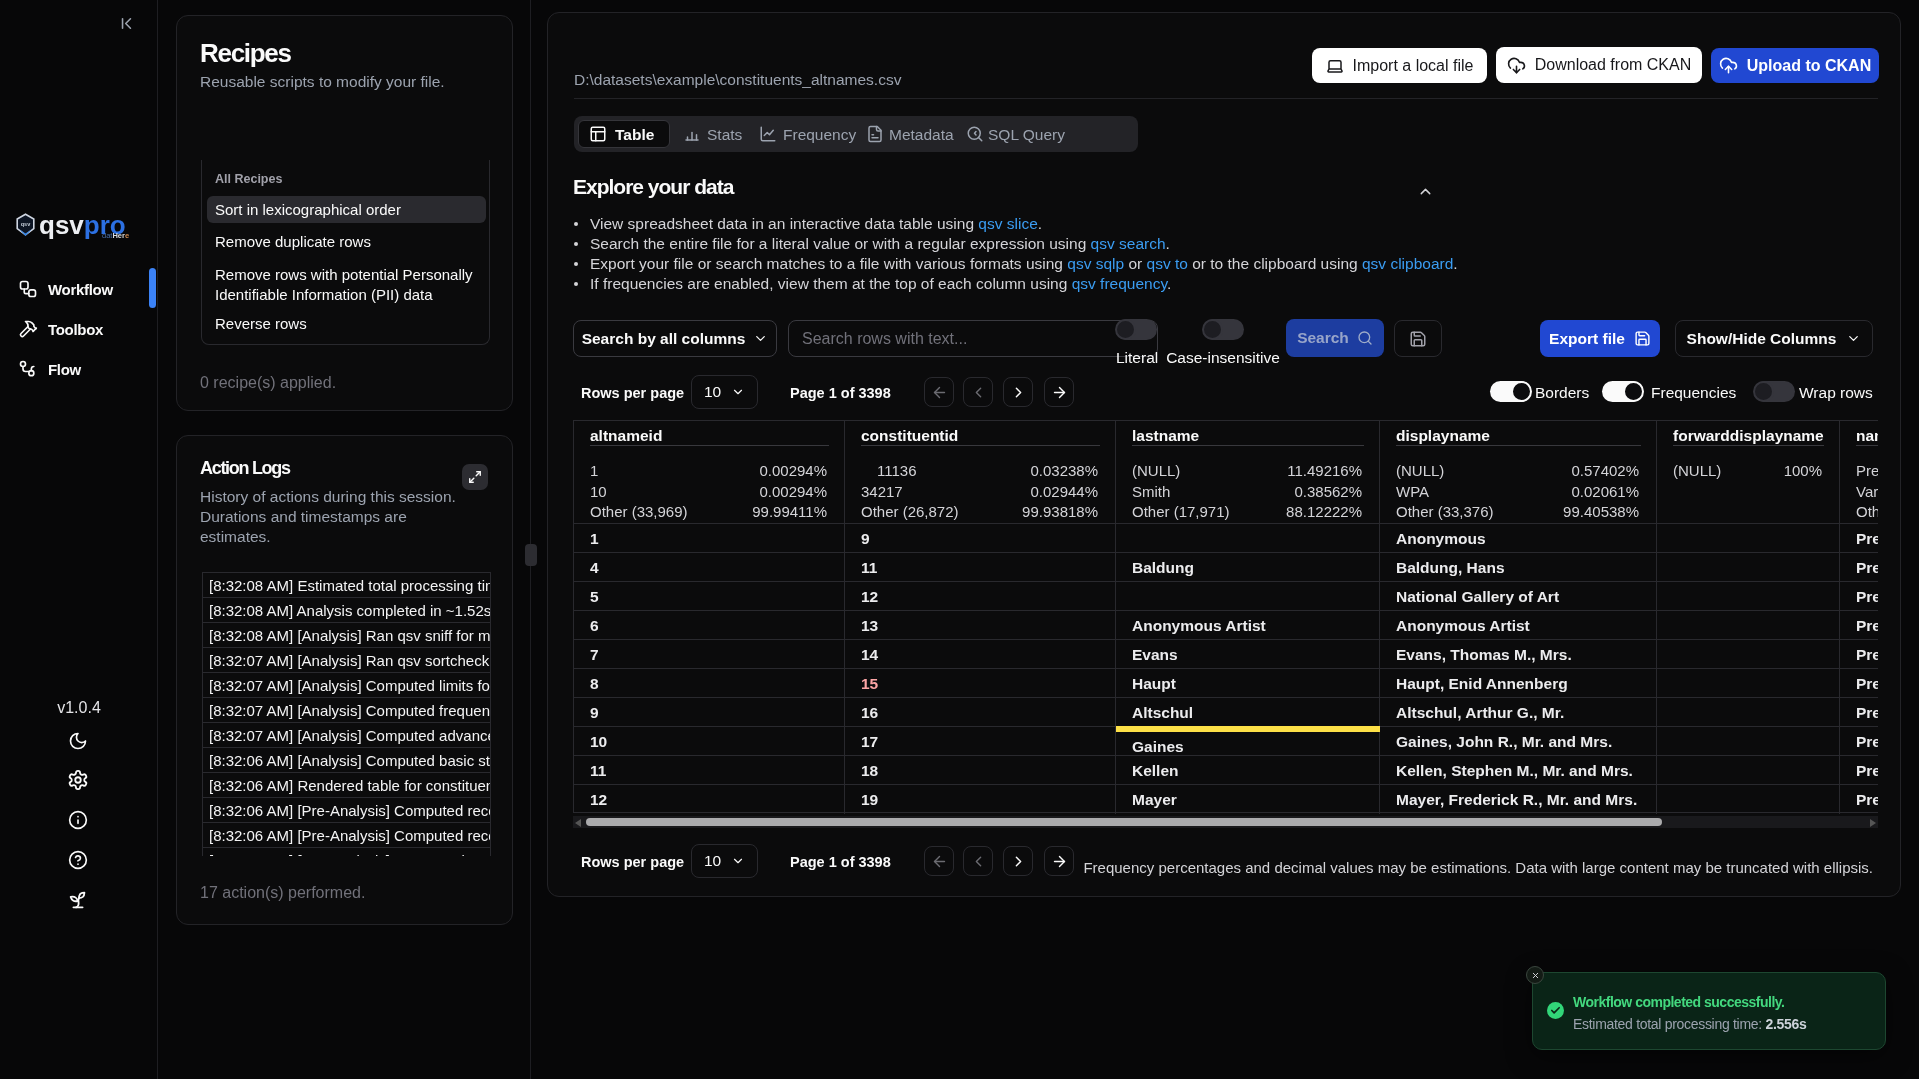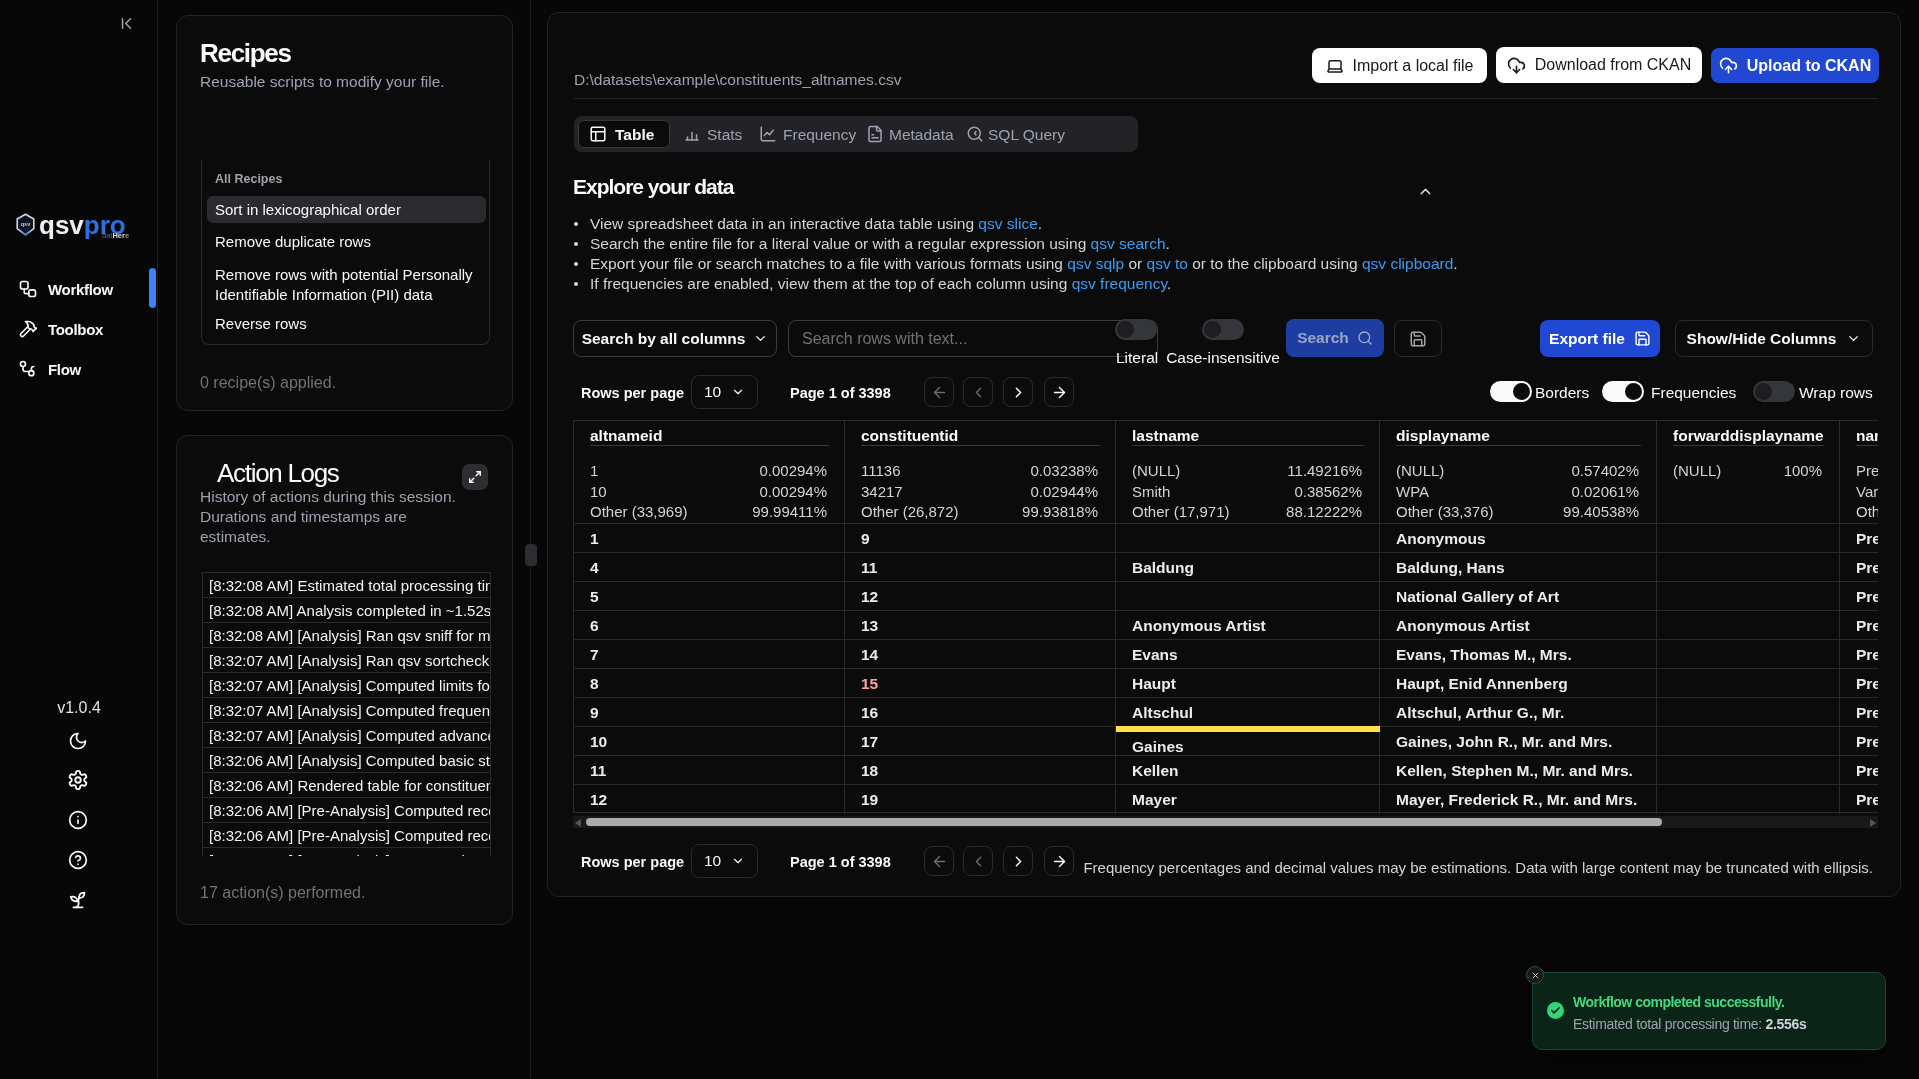--- a/index.html
+++ b/index.html
@@ -114,21 +114,21 @@
     <div class="abs" style="left:5px;top:36px;width:279px;height:27px;background:#2a2a2f;border-radius:6px;"></div>
     <div class="abs" style="left:13px;top:41px;font-size:15px;font-weight:500;">Sort in lexicographical order</div>
     <div class="abs" style="left:13px;top:73px;font-size:15px;font-weight:500;">Remove duplicate rows</div>
     <div class="abs" style="left:13px;top:105px;font-size:15px;font-weight:500;line-height:20px;">Remove rows with potential Personally<br>Identifiable Information (PII) data</div>
     <div class="abs" style="left:13px;top:155px;font-size:15px;font-weight:500;">Reverse rows</div>
   </div>
   <div class="abs dim" style="left:23px;top:358px;font-size:16px;">0 recipe(s) applied.</div>
 </div>
 
 <div class="card" style="left:176px;top:435px;width:337px;height:490px;">
-  <div class="abs" style="left:40px;top:22px;font-size:26px;font-weight:normal;letter-spacing:-1.3px;">Action Logs</div>
+  <div class="abs" style="left:23px;top:22px;font-size:18px;font-weight:bold;letter-spacing:-1.3px;">Action Logs</div>
   <div class="abs" style="left:285px;top:28px;width:26px;height:26px;background:#2c2c31;border-radius:7px;">
     <svg class="abs" style="left:6px;top:6px;" width="14" height="14" viewBox="0 0 24 24" fill="none" stroke="#fafafa" stroke-width="2.4" stroke-linecap="round" stroke-linejoin="round">
         <path d="M15 3h6v6"></path>
         <path d="M9 21H3v-6"></path>
         <path d="M21 3l-7 7"></path>
         <path d="M3 21l7-7"></path>
       </svg>
   </div>
   <div class="abs muted" style="left:23px;top:51px;font-size:15.5px;line-height:20px;">History of actions during this session.<br>Durations and timestamps are<br>estimates.</div>
   <div class="abs" style="left:25px;top:136px;width:289px;height:284px;overflow:hidden;" id="logwrap">
@@ -388,21 +388,21 @@
           <div style="position:absolute;left:0;top:334px;width:271px;height:29px;border-top:1px solid #29292e;">
             <div style="position:absolute;left:16px;top:6px;font-size:15.5px;font-weight:600;color:#ececee;white-space:nowrap;">11</div>
           </div>
           <div style="position:absolute;left:0;top:363px;width:271px;height:29px;border-top:1px solid #29292e;">
             <div style="position:absolute;left:16px;top:6px;font-size:15.5px;font-weight:600;color:#ececee;white-space:nowrap;">12</div>
           </div>
         </div>
         <div style="position:absolute;left:271px;top:0;width:271px;height:394px;border-right:1px solid #29292e;">
           <div style="position:absolute;left:16px;top:6px;font-size:15.5px;font-weight:bold;">constituentid</div>
           <div style="position:absolute;left:16px;top:24px;width:239px;height:1px;background:#38383d;"></div>
-          <div style="position:absolute;left:16px;top:41px;font-size:15px;color:#d4d4d8;">11136</div>
+          <div style="position:absolute;left:32px;top:41px;font-size:15px;color:#d4d4d8;">11136</div>
           <div style="position:absolute;right:17px;top:41px;font-size:15px;color:#d4d4d8;">0.03238%</div>
           <div style="position:absolute;left:16px;top:61.6px;font-size:15px;color:#d4d4d8;">34217</div>
           <div style="position:absolute;right:17px;top:61.6px;font-size:15px;color:#d4d4d8;">0.02944%</div>
           <div style="position:absolute;left:16px;top:82.2px;font-size:15px;color:#d4d4d8;">Other (26,872)</div>
           <div style="position:absolute;right:17px;top:82.2px;font-size:15px;color:#d4d4d8;">99.93818%</div>
           <div style="position:absolute;left:0;top:102px;width:271px;height:29px;border-top:1px solid #29292e;">
             <div style="position:absolute;left:16px;top:6px;font-size:15.5px;font-weight:600;color:#ececee;white-space:nowrap;">9</div>
           </div>
           <div style="position:absolute;left:0;top:131px;width:271px;height:29px;border-top:1px solid #29292e;">
             <div style="position:absolute;left:16px;top:6px;font-size:15.5px;font-weight:600;color:#ececee;white-space:nowrap;">11</div>

